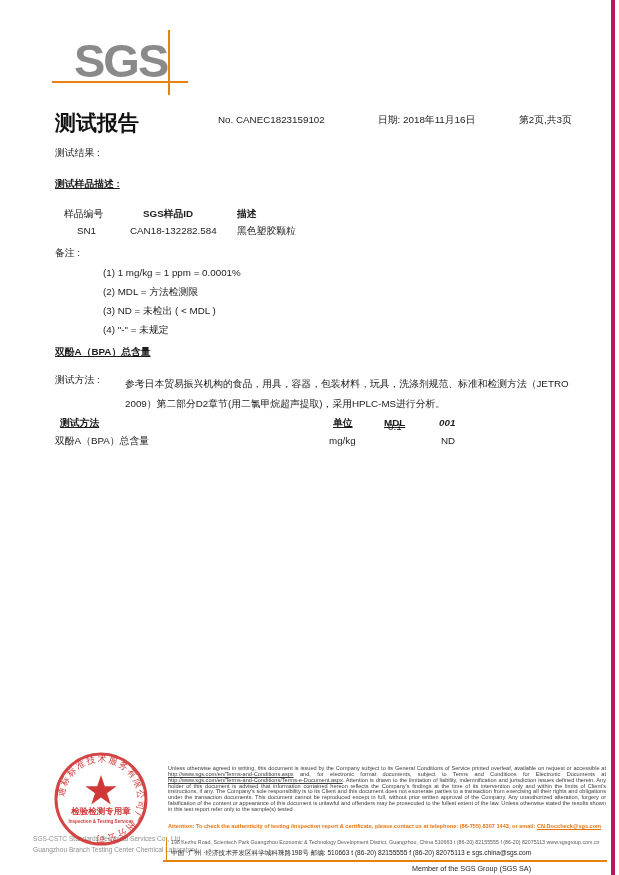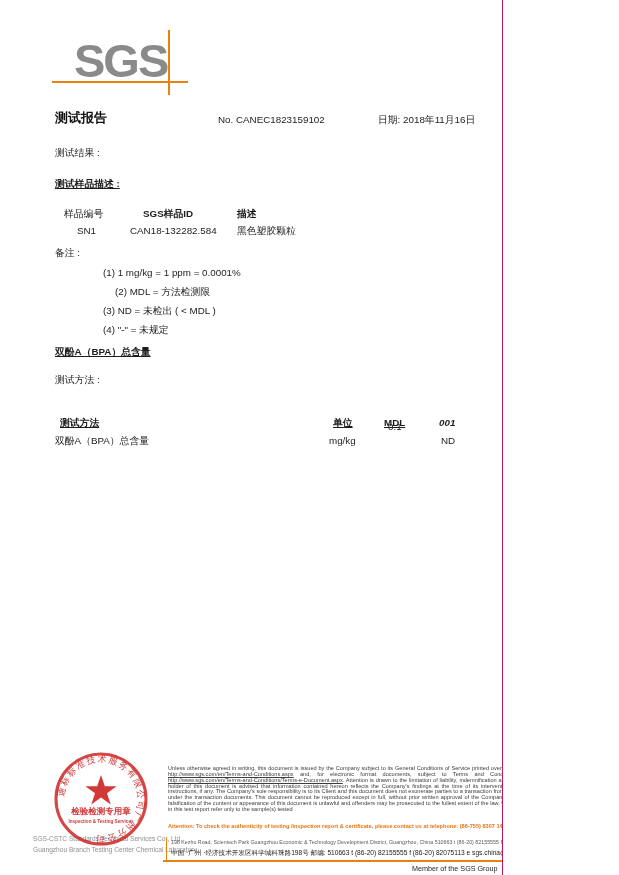--- a/index.html
+++ b/index.html
@@ -1,59 +1,59 @@
 <!DOCTYPE html>
 <html><head>
 <meta charset="utf-8">
 <style>
   * { margin:0; padding:0; box-sizing:border-box; }
   html,body { background:#fff; }
   .page {
     position:relative;
-    width:503px; height:875px;
+    width:615px; height:875px;
     background:#ffffff;
     font-family:"Liberation Sans", sans-serif;
     color:#222;
     overflow:hidden;
-    border-right:1px solid #be185d;
+    border-right:4px solid #be185d;
   }
   .abs { position:absolute; }
 
   
   .logo-text {
     left:74px; top:33px;
     font-size:47px; font-weight:bold; letter-spacing:-2px;
     color:#8a8a8a;
     font-family:"Liberation Sans", sans-serif;
   }
   .logo-vline { left:168px; top:30px; width:2px; height:65px; background:#e8820c; }
   .logo-hline { left:52px; top:81px; width:136px; height:2px; background:#e8820c; }
 
   
-  .report-title { left:55px; top:109px; font-size:13px; font-weight:bold; color:#111; }
+  .report-title { left:55px; top:109px; font-size:21px; font-weight:bold; color:#111; }
   .report-no   { left:218px; top:114px; font-size:9.5px;text-align:center; }
   .report-date { left:378px; top:114px; font-size:9.5px; }
   .report-page { left:519px; top:114px; font-size:9.5px; }
 
   .body-text { font-size:9.8px; color:#1c1c1c; }
 
   .results-label { left:55px; top:147px; }
   .sampledesc-label { left:55px; top:178px; font-weight:bold; text-decoration:underline; }
 
   
   .st-h1 { left:64px;  top:208px; font-weight:normal; }
   .st-h2 { left:143px; top:208px; font-weight:bold; }
   .st-h3 { left:237px; top:208px; font-weight:bold; }
   .st-c1 { left:77px;  top:225px; }
   .st-c2 { left:130px; top:225px; }
   .st-c3 { left:237px; top:225px; }
 
   .notes-label { left:55px; top:247px; }
   .note-0 { left:103px; top:267px; }
-  .note-1 { left:103px; top:286px;margin-left:12px; }
+  .note-1 { left:103px; top:286px; }
   .note-2 { left:103px; top:305px; }
   .note-3 { left:103px; top:324px; }
 
   .bpa-title { left:55px; top:346px; font-weight:bold; text-decoration:underline; }
 
   .method-label { left:55px; top:374px; }
   .method-text  { left:125px; top:374px; width:465px; line-height:19.5px; }
 
   
   .rt-h1 { left:60px;  top:417px; font-weight:bold; text-decoration:underline; }
@@ -115,20 +115,21 @@
   <div class="abs st-c3 body-text">黑色塑胶颗粒</div>
 
   <div class="abs notes-label body-text">备注 :</div>
   <div class="abs note-0 body-text">(1) 1 mg/kg = 1 ppm = 0.0001%</div>
   <div class="abs note-1 body-text">(2) MDL = 方法检测限</div>
   <div class="abs note-2 body-text">(3) ND = 未检出 ( &lt; MDL )</div>
   <div class="abs note-3 body-text">(4) "-" = 未规定</div>
 
   <div class="abs bpa-title body-text">双酚A（BPA）总含量</div>
   <div class="abs method-label body-text">测试方法 :</div>
+  <div class="abs method-text body-text">参考日本贸易振兴机构的食品，用具，容器，包装材料，玩具，洗涤剂规范、标准和检测方法（JETRO 2009）第二部分D2章节(用二氯甲烷超声提取)，采用HPLC-MS进行分析。</div>
 
   <div class="abs rt-h1 body-text">测试方法</div>
   <div class="abs rt-h2 body-text">单位</div>
   <div class="abs rt-h3 body-text">MDL</div>
   <div class="abs rt-h4 body-text">001</div>
   <div class="abs rt-c1 body-text">双酚A（BPA）总含量</div>
   <div class="abs rt-c2 body-text">mg/kg</div>
   <div class="abs rt-c3 body-text">0.1</div>
   <div class="abs rt-c4 body-text">ND</div>
 

